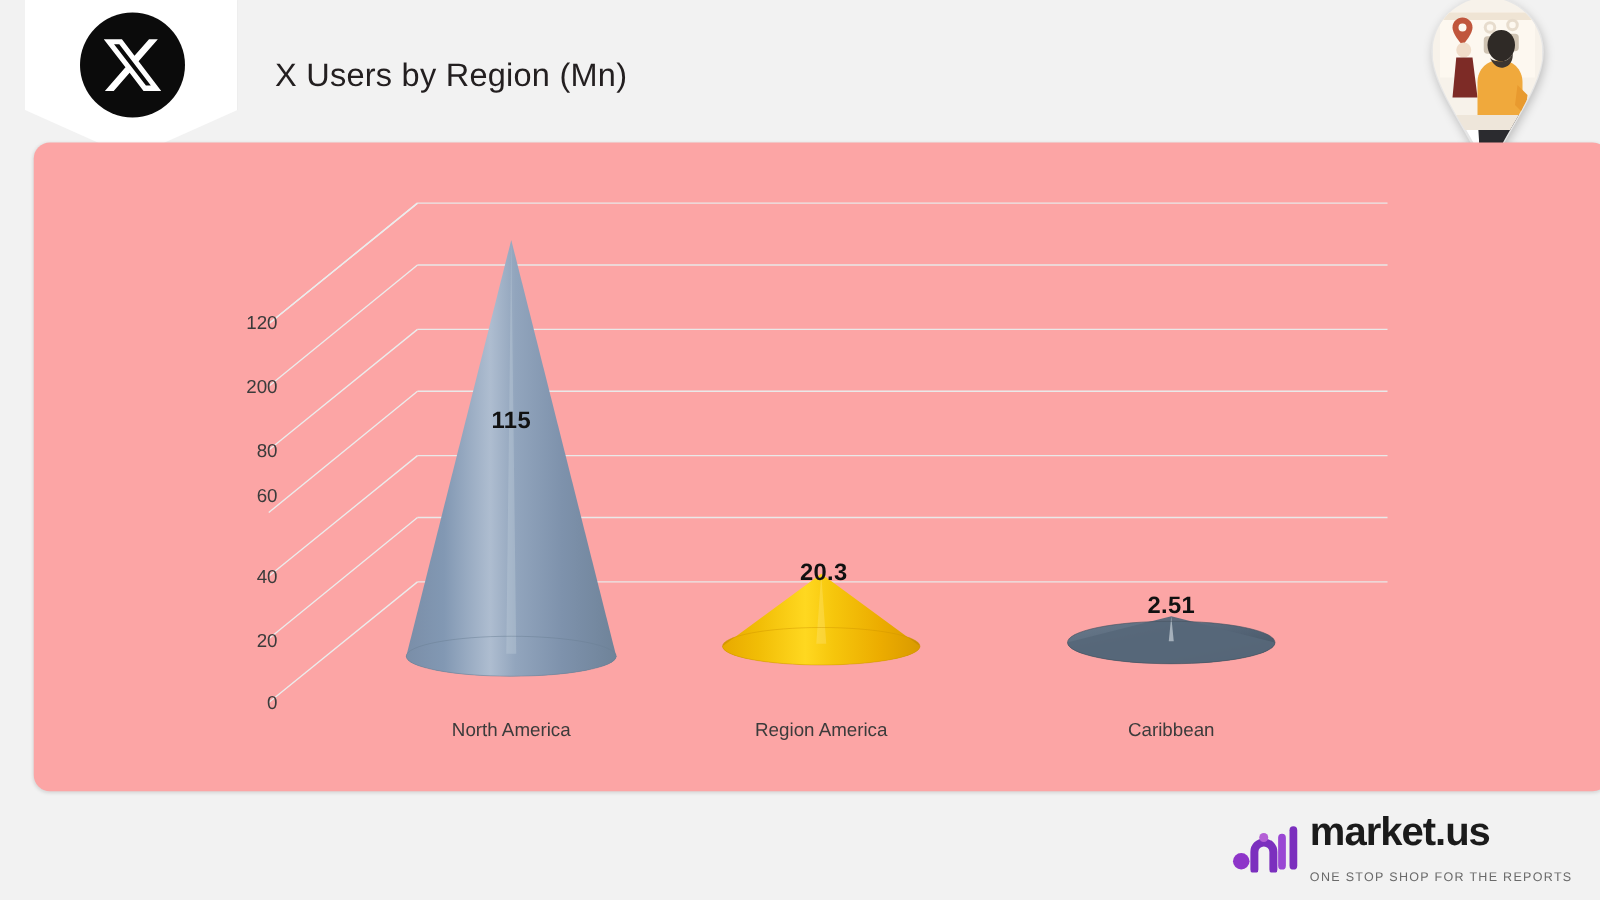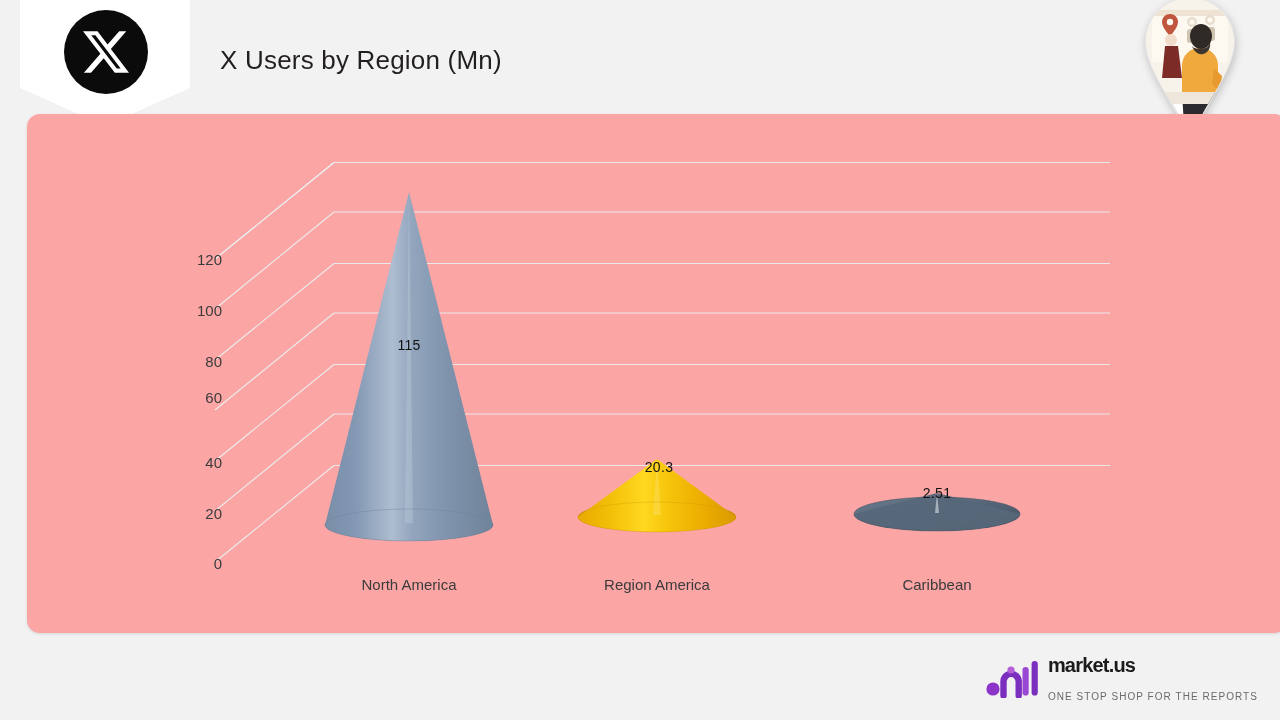--- a/index.html
+++ b/index.html
@@ -55,29 +55,29 @@
     white-space:nowrap;
   }
   #ytick-layer{position:absolute;left:135px;top:0;width:60px;height:519px;}
 
   .xcat{
     position:absolute;text-align:left;font-size:15px;color:#3b3b3b;
     transform:translateX(-50%);white-space:nowrap;
   }
 
   .dlabel{
-    position:absolute;font-size:14px;font-weight:normal;color:#111111;
-    transform:translateX(-50%);white-space:nowrap;letter-spacing:.3px;margin-top:11px;
+    position:absolute;font-size:19px;font-weight:bold;color:#111111;
+    transform:translateX(-50%);white-space:nowrap;letter-spacing:.3px;
   }
 
   
   #brand{position:absolute;right:22px;bottom:14px;height:56px;display:flex;align-items:center;gap:9px;}
   #brand-mark{width:54px;height:40px;}
   #brand-text{display:flex;flex-direction:column;line-height:1;}
-  #brand-name{font-size:20px;font-weight:bold;color:#1b1b1b;letter-spacing:-.8px;}
+  #brand-name{font-size:32px;font-weight:bold;color:#1b1b1b;letter-spacing:-.8px;}
   #brand-tag{font-size:10px;font-weight:normal;color:#6a6a6a;letter-spacing:1.05px;margin-top:17px;}
 </style>
 </head>
 <body>
 
 <div id="header-bar">
 
   <div id="logo-badge"></div>
 
   <div id="logo-circle">
@@ -206,21 +206,21 @@
     <g>
       <ellipse cx="910" cy="400" rx="83" ry="17" fill="url(#g3e)"></ellipse>
       <path d="M910 379 L993 400 A83 17 0 0 1 827 400 Z" fill="#566779" opacity=".95"></path>
       <path d="M910 379 L912 399 L908 399 Z" fill="#b9c3cc" opacity=".8"></path>
       <ellipse cx="910" cy="400" rx="83" ry="17" fill="none" stroke="#45525f" stroke-width=".8" opacity=".6"></ellipse>
     </g>
   </svg>
 
   <div id="ytick-layer">
     <div class="ytick" style="top:145px">120</div>
-    <div class="ytick" style="top:196px">100</div>
+    <div class="ytick" style="top:196px">200</div>
     <div class="ytick" style="top:247px">80</div>
     <div class="ytick" style="top:283px">60</div>
     <div class="ytick" style="top:348px">40</div>
     <div class="ytick" style="top:399px">20</div>
     <div class="ytick" style="top:449px">0</div>
   </div>
 
   <div class="dlabel" style="left:382px;top:212px">115</div>
   <div class="dlabel" style="left:632px;top:334px">20.3</div>
   <div class="dlabel" style="left:910px;top:360px">2.51</div>

